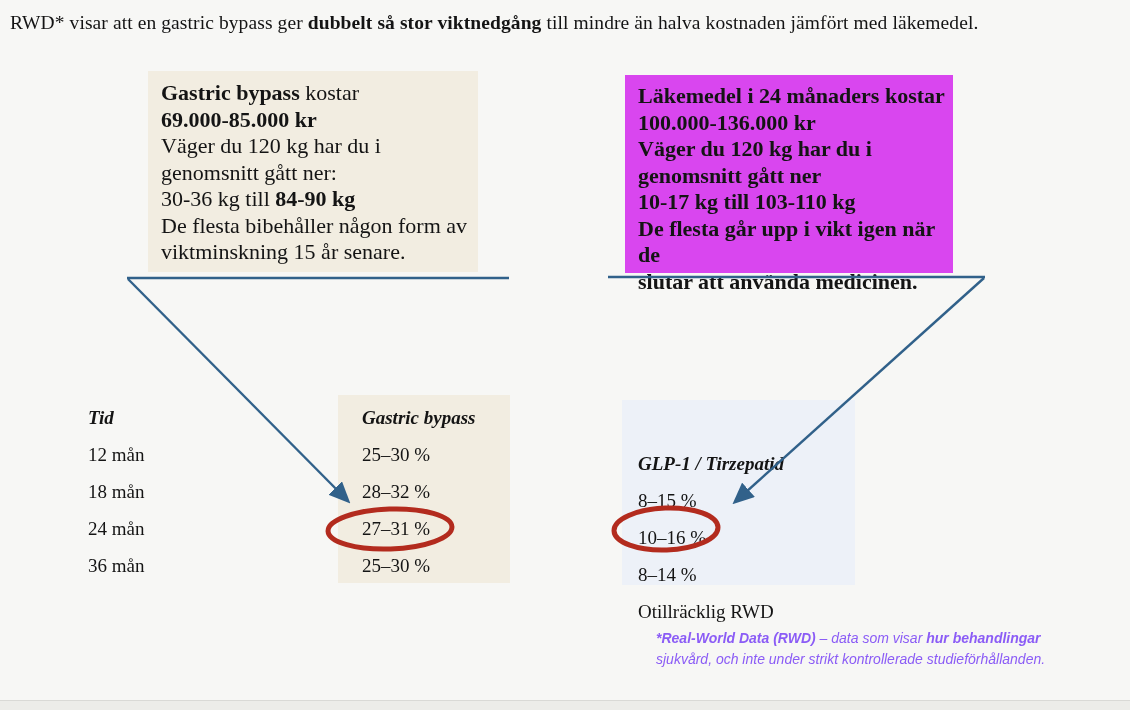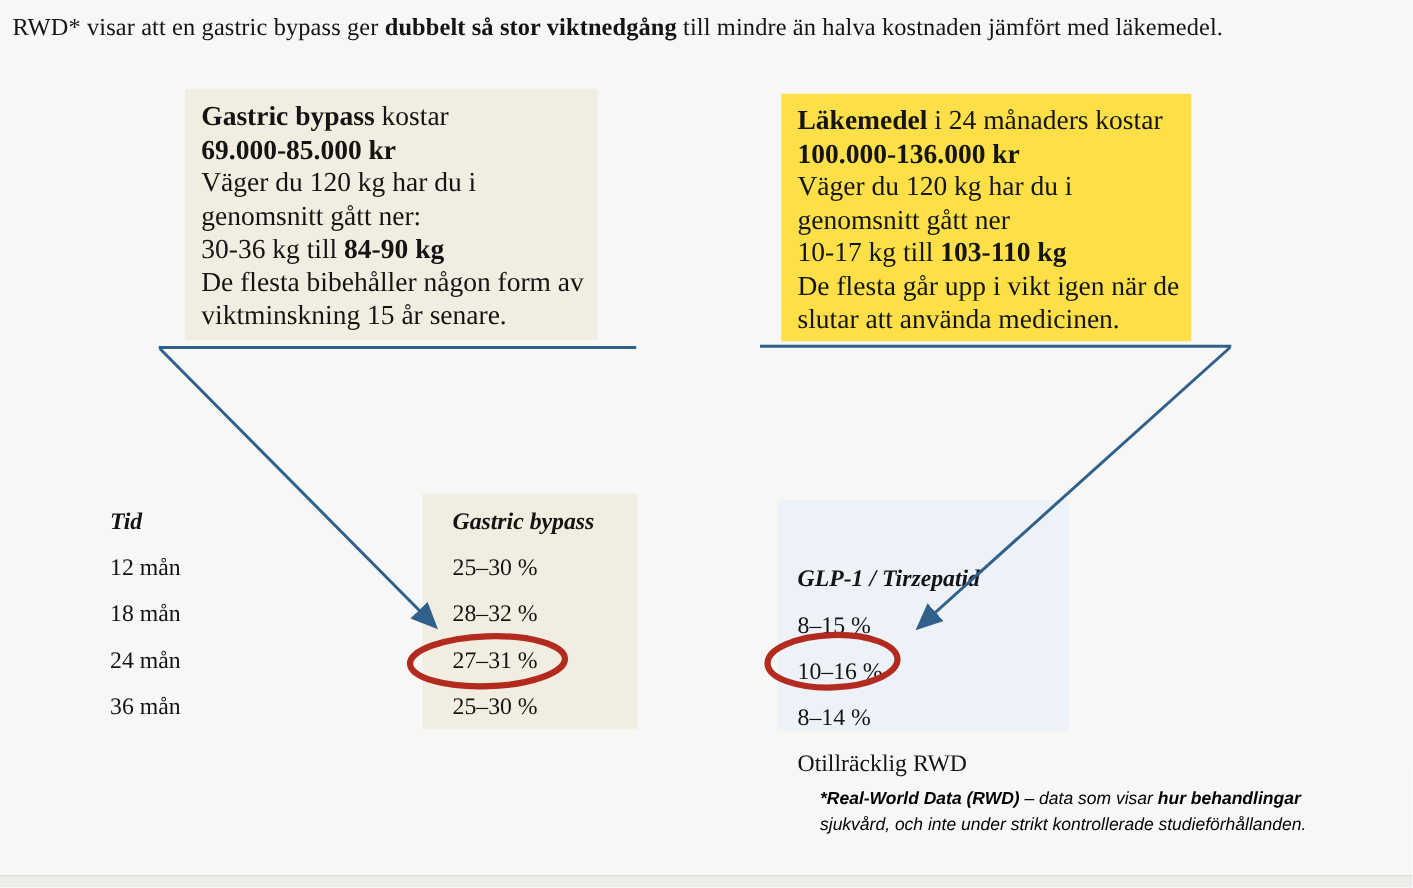--- a/index.html
+++ b/index.html
@@ -2,32 +2,32 @@
 <html><head>
 <meta charset="utf-8">
 <style>
   html,body{margin:0;padding:0;}
   body{font-family:"Liberation Serif","DejaVu Serif",serif;}
   .page{position:relative;width:1130px;height:710px;background:#f7f7f5;overflow:hidden;color:#141414;}
   .title{position:absolute;left:10px;top:12px;font-size:19.5px;letter-spacing:.1px;white-space:nowrap;}
   .title strong{font-weight:bold;}
   .infobox{position:absolute;box-sizing:border-box;font-size:22px;line-height:26.5px;}
   .infobox.left{left:148px;top:71px;width:330px;height:201px;background:#f2ede1;padding:9px 8px 0 13px;}
-  .infobox.right{left:625px;top:75px;width:328px;height:198px;background:#fde047;padding:8px 8px 0 13px;}
+  .infobox.right{left:625px;top:75px;width:328px;height:198px;background:#d946ef;padding:8px 8px 0 13px;font-weight:bold;}
   .tbox{position:absolute;}
   .tbox.cream{left:338px;top:395px;width:172px;height:188px;background:#f2ede1;}
   .tbox.blue{left:622px;top:400px;width:233px;height:185px;background:#edf1f8;}
   .col{position:absolute;top:399px;font-size:19px;}
   .col .cell{height:37px;display:flex;align-items:center;white-space:nowrap;}
   .col .cell.header{font-weight:bold;font-style:italic;}
   .col.tid{left:88px;}
   .col.gastric{left:362px;}
   .col.glp{left:638px;margin-top:46px;}
   .overlay{position:absolute;left:0;top:0;pointer-events:none;}
-  .footnote{position:absolute;left:656px;top:628px;width:466px;font-family:"Liberation Sans","DejaVu Sans",sans-serif;font-style:italic;font-size:14px;line-height:21px;color:#000000;}
+  .footnote{position:absolute;left:656px;top:628px;width:466px;font-family:"Liberation Sans","DejaVu Sans",sans-serif;font-style:italic;font-size:14px;line-height:21px;color:#8b5cf6;}
   .footnote strong{font-weight:bold;}
   .footer-strip{position:absolute;left:0;top:700px;width:1130px;height:10px;background:#ecece9;border-top:1px solid #d9d9d6;box-sizing:border-box;}
 </style>
 </head>
 <body>
 
 <div class="page">
 
   <div class="title"><span>RWD* visar att en gastric bypass ger </span><strong>dubbelt så stor viktnedgång</strong><span> till mindre än halva kostnaden jämfört med läkemedel.</span></div>
 

